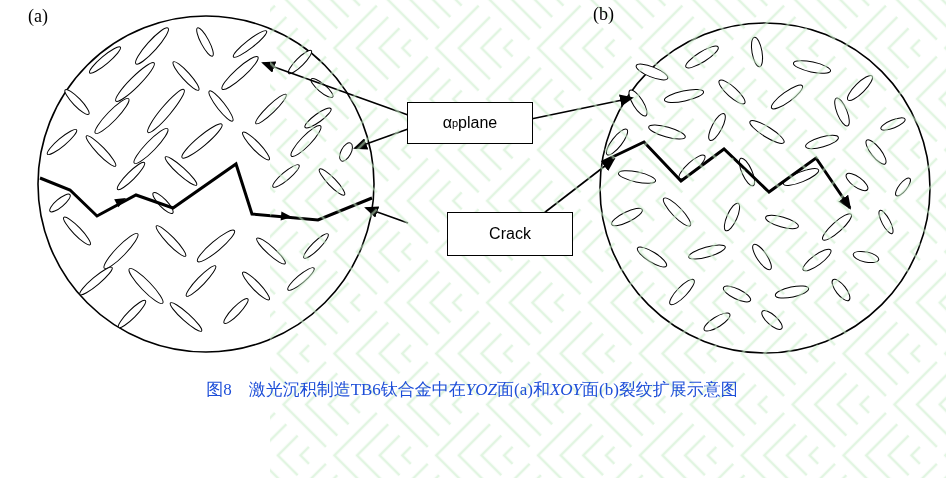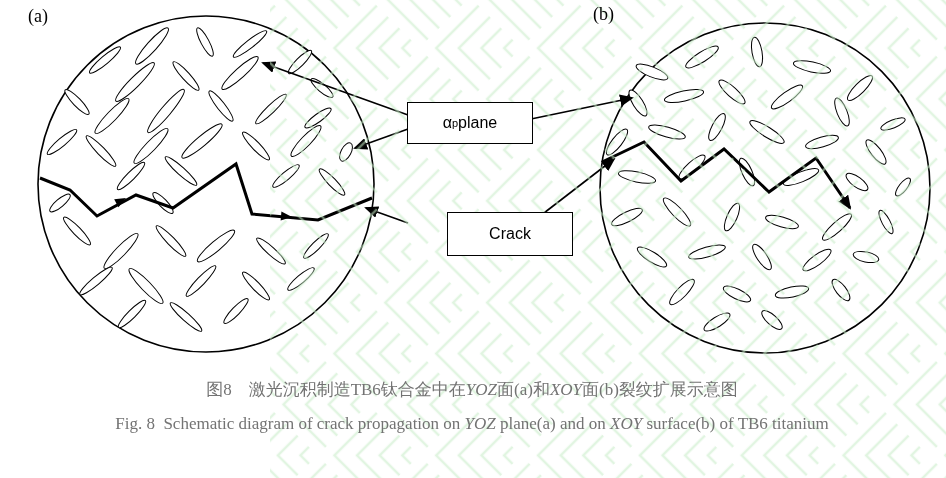--- a/index.html
+++ b/index.html
@@ -17,21 +17,21 @@
     position:absolute;font-family:"Liberation Serif",serif;font-size:18px;color:#000;
   }
   .callout{
     position:absolute;border:1.3px solid #000;background:#fff;
     display:flex;align-items:center;justify-content:center;
     font-size:16px;color:#000;z-index:3;
   }
   .callout sub{font-size:11px;}
   .caption{
     position:absolute;left:0;width:944px;text-align:center;
-    font-family:"Liberation Serif",serif;font-size:17px;color:#737373;
+    font-family:"Liberation Serif",serif;font-size:17px;color:#1d4ed8;
     white-space:pre;z-index:3;
   }
   .caption i{font-style:italic;}
 </style>
 </head>
 <body>
 
 <div class="stage">
 
   <svg class="diagram" width="946" height="478">
@@ -155,16 +155,15 @@
       <sub>p</sub>
       <span> plane</span>
   </div>
 
   <div class="callout" style="left:407px;top:212px;width:124px;height:42px;margin-left:40px;">
     <span>Crack</span>
   </div>
 
   <div class="caption" style="top:378px;"><span>图8　激光沉积制造TB6钛合金中在</span><i>YOZ</i><span>面(a)和</span><i>XOY</i><span>面(b)裂纹扩展示意图</span></div>
 
-  <div class="caption" style="top:414px;"><span>Fig. 8  Schematic diagram of crack propagation on </span><i>YOZ</i><span> plane(a) and on </span><i>XOY</i><span> surface(b) of TB6 titanium</span></div>
 
 
 </div>
 
 </body></html>

